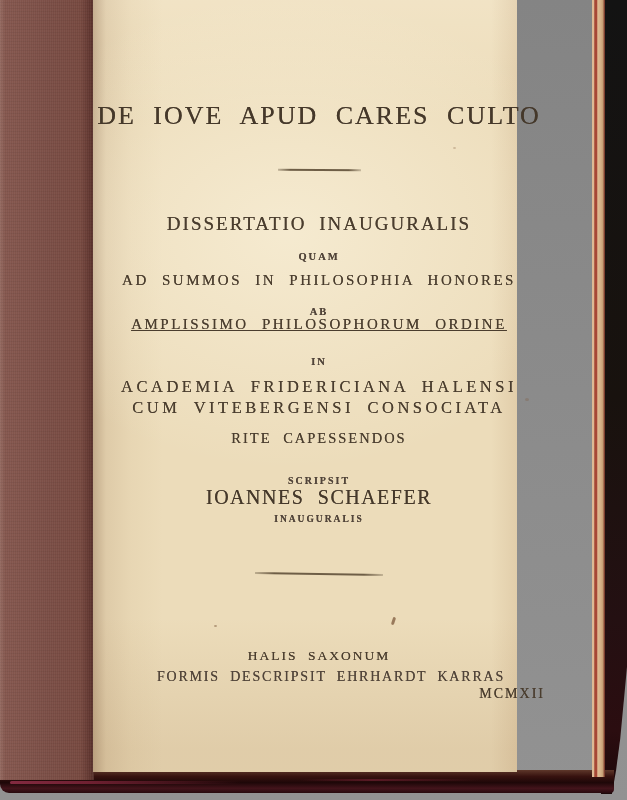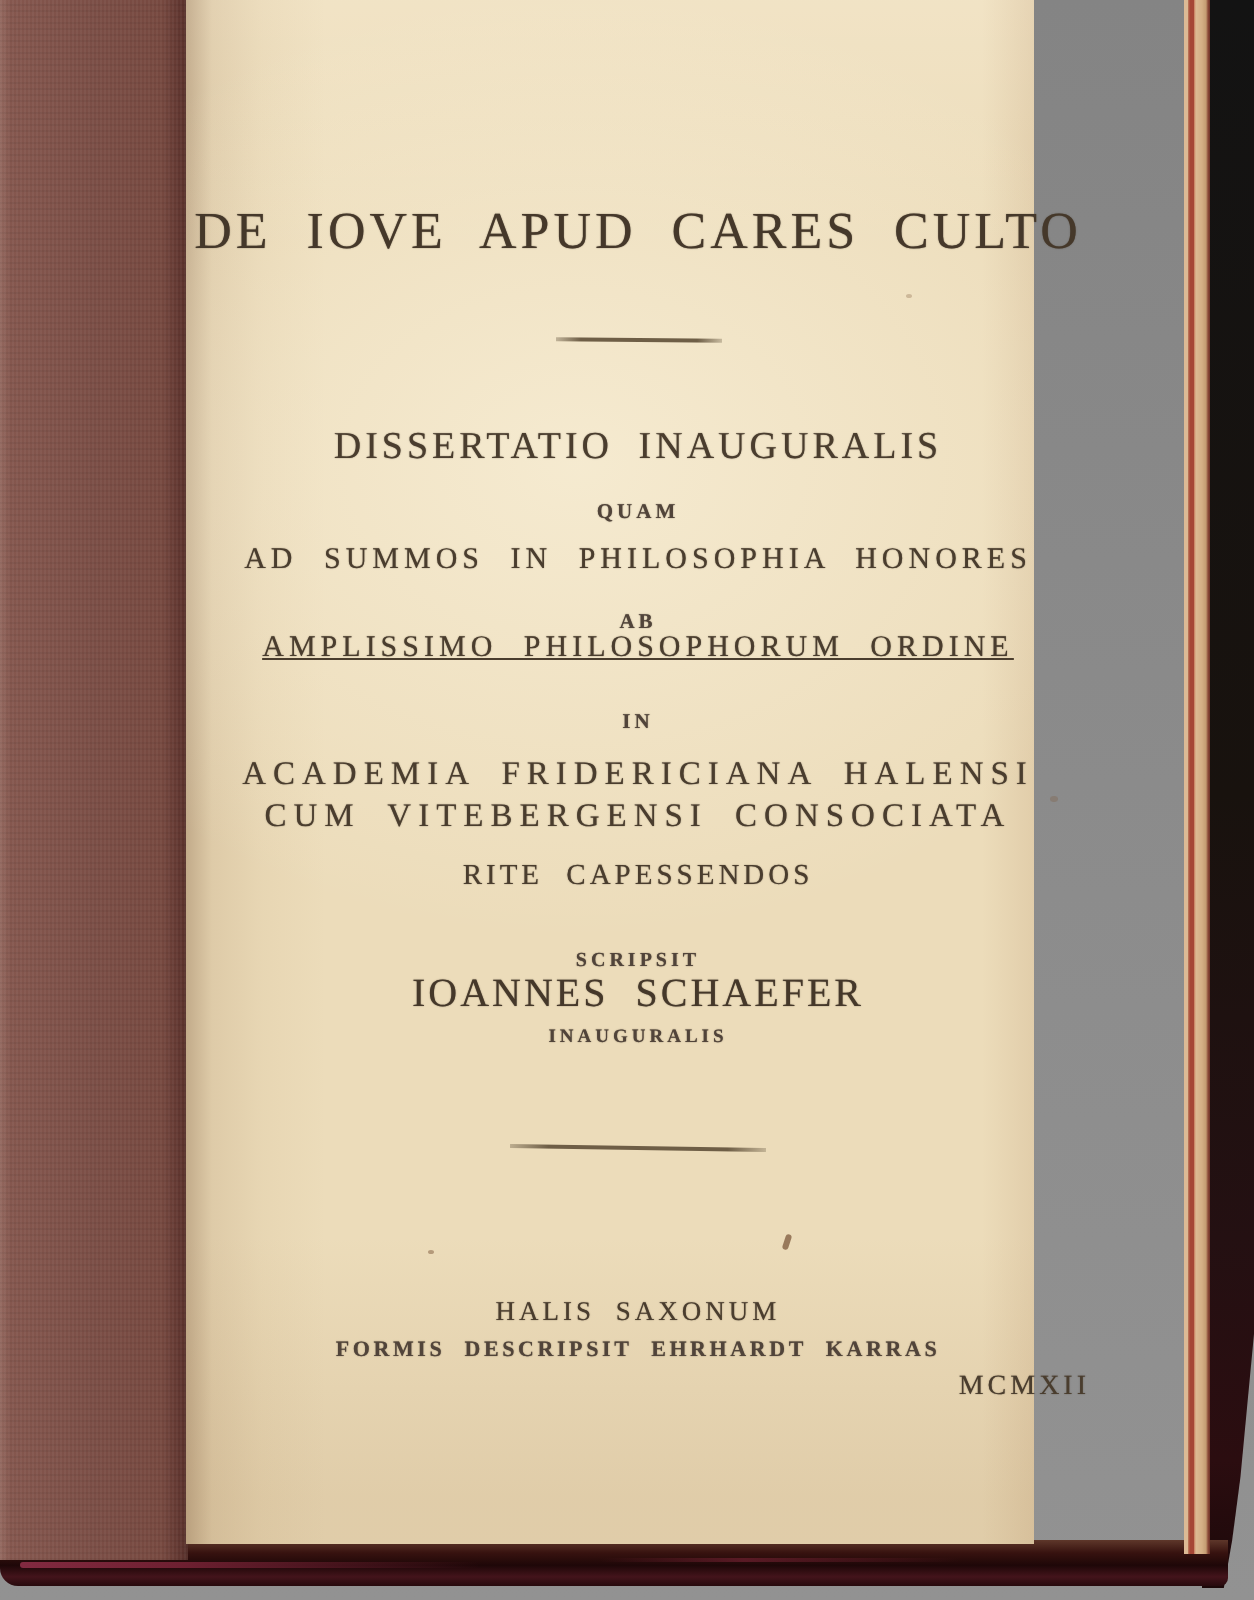--- a/index.html
+++ b/index.html
@@ -70,21 +70,21 @@
   .ab           {top:306px;font-size:10.5px;letter-spacing:2px;}
   .ordine       {top:316px;font-size:15px;letter-spacing:2.5px;word-spacing:7px;text-decoration:underline;}
   .in           {top:356px;font-size:10.5px;letter-spacing:2px;}
   .academy1     {top:377px;font-size:16.5px;letter-spacing:3.5px;word-spacing:6px;}
   .academy2     {top:398px;font-size:16.5px;letter-spacing:3.5px;word-spacing:6px;}
   .rite         {top:430px;font-size:14.5px;letter-spacing:2px;word-spacing:6px;}
   .scripsit     {top:463px;font-size:10px;letter-spacing:2px;margin-top:12px;}
   .author       {top:486px;font-size:20px;letter-spacing:1.5px;word-spacing:7px;color:#45382a;}
   .origin       {top:514px;font-size:9.5px;letter-spacing:2px;}
   .place        {top:648px;font-size:13.5px;letter-spacing:2px;word-spacing:5px;}
-  .printer      {top:669px;font-size:11px;letter-spacing:1.8px;word-spacing:5px;font-weight:bold;color:#51443a;}
+  .printer      {top:669px;font-size:14px;letter-spacing:1.8px;word-spacing:5px;font-weight:normal;color:#51443a;margin-left:12px;}
   .year         {top:686px;font-size:14px;letter-spacing:2px;text-align:right;}
   .rule{position:absolute;height:2px;background:linear-gradient(90deg,rgba(100,85,62,0.35) 0%,#6e5e46 15%,#6e5e46 85%,rgba(100,85,62,0.3) 100%);}
   .rule1{top:169px;left:185px;width:83px;transform:rotate(0.5deg);}
   .rule2{top:573px;left:162px;width:128px;transform:rotate(0.9deg);}
   .speck{position:absolute;background:#7d5a3c;border-radius:50%;}
   .s1{left:299px;top:617px;width:3px;height:8px;border-radius:2px;transform:rotate(18deg);opacity:.75;}
   .s2{left:121px;top:625px;width:3px;height:2px;opacity:.5;}
   .s3{left:432px;top:398px;width:4px;height:3px;opacity:.3;}
   .s4{left:360px;top:147px;width:3px;height:2px;opacity:.3;}
 </style>

